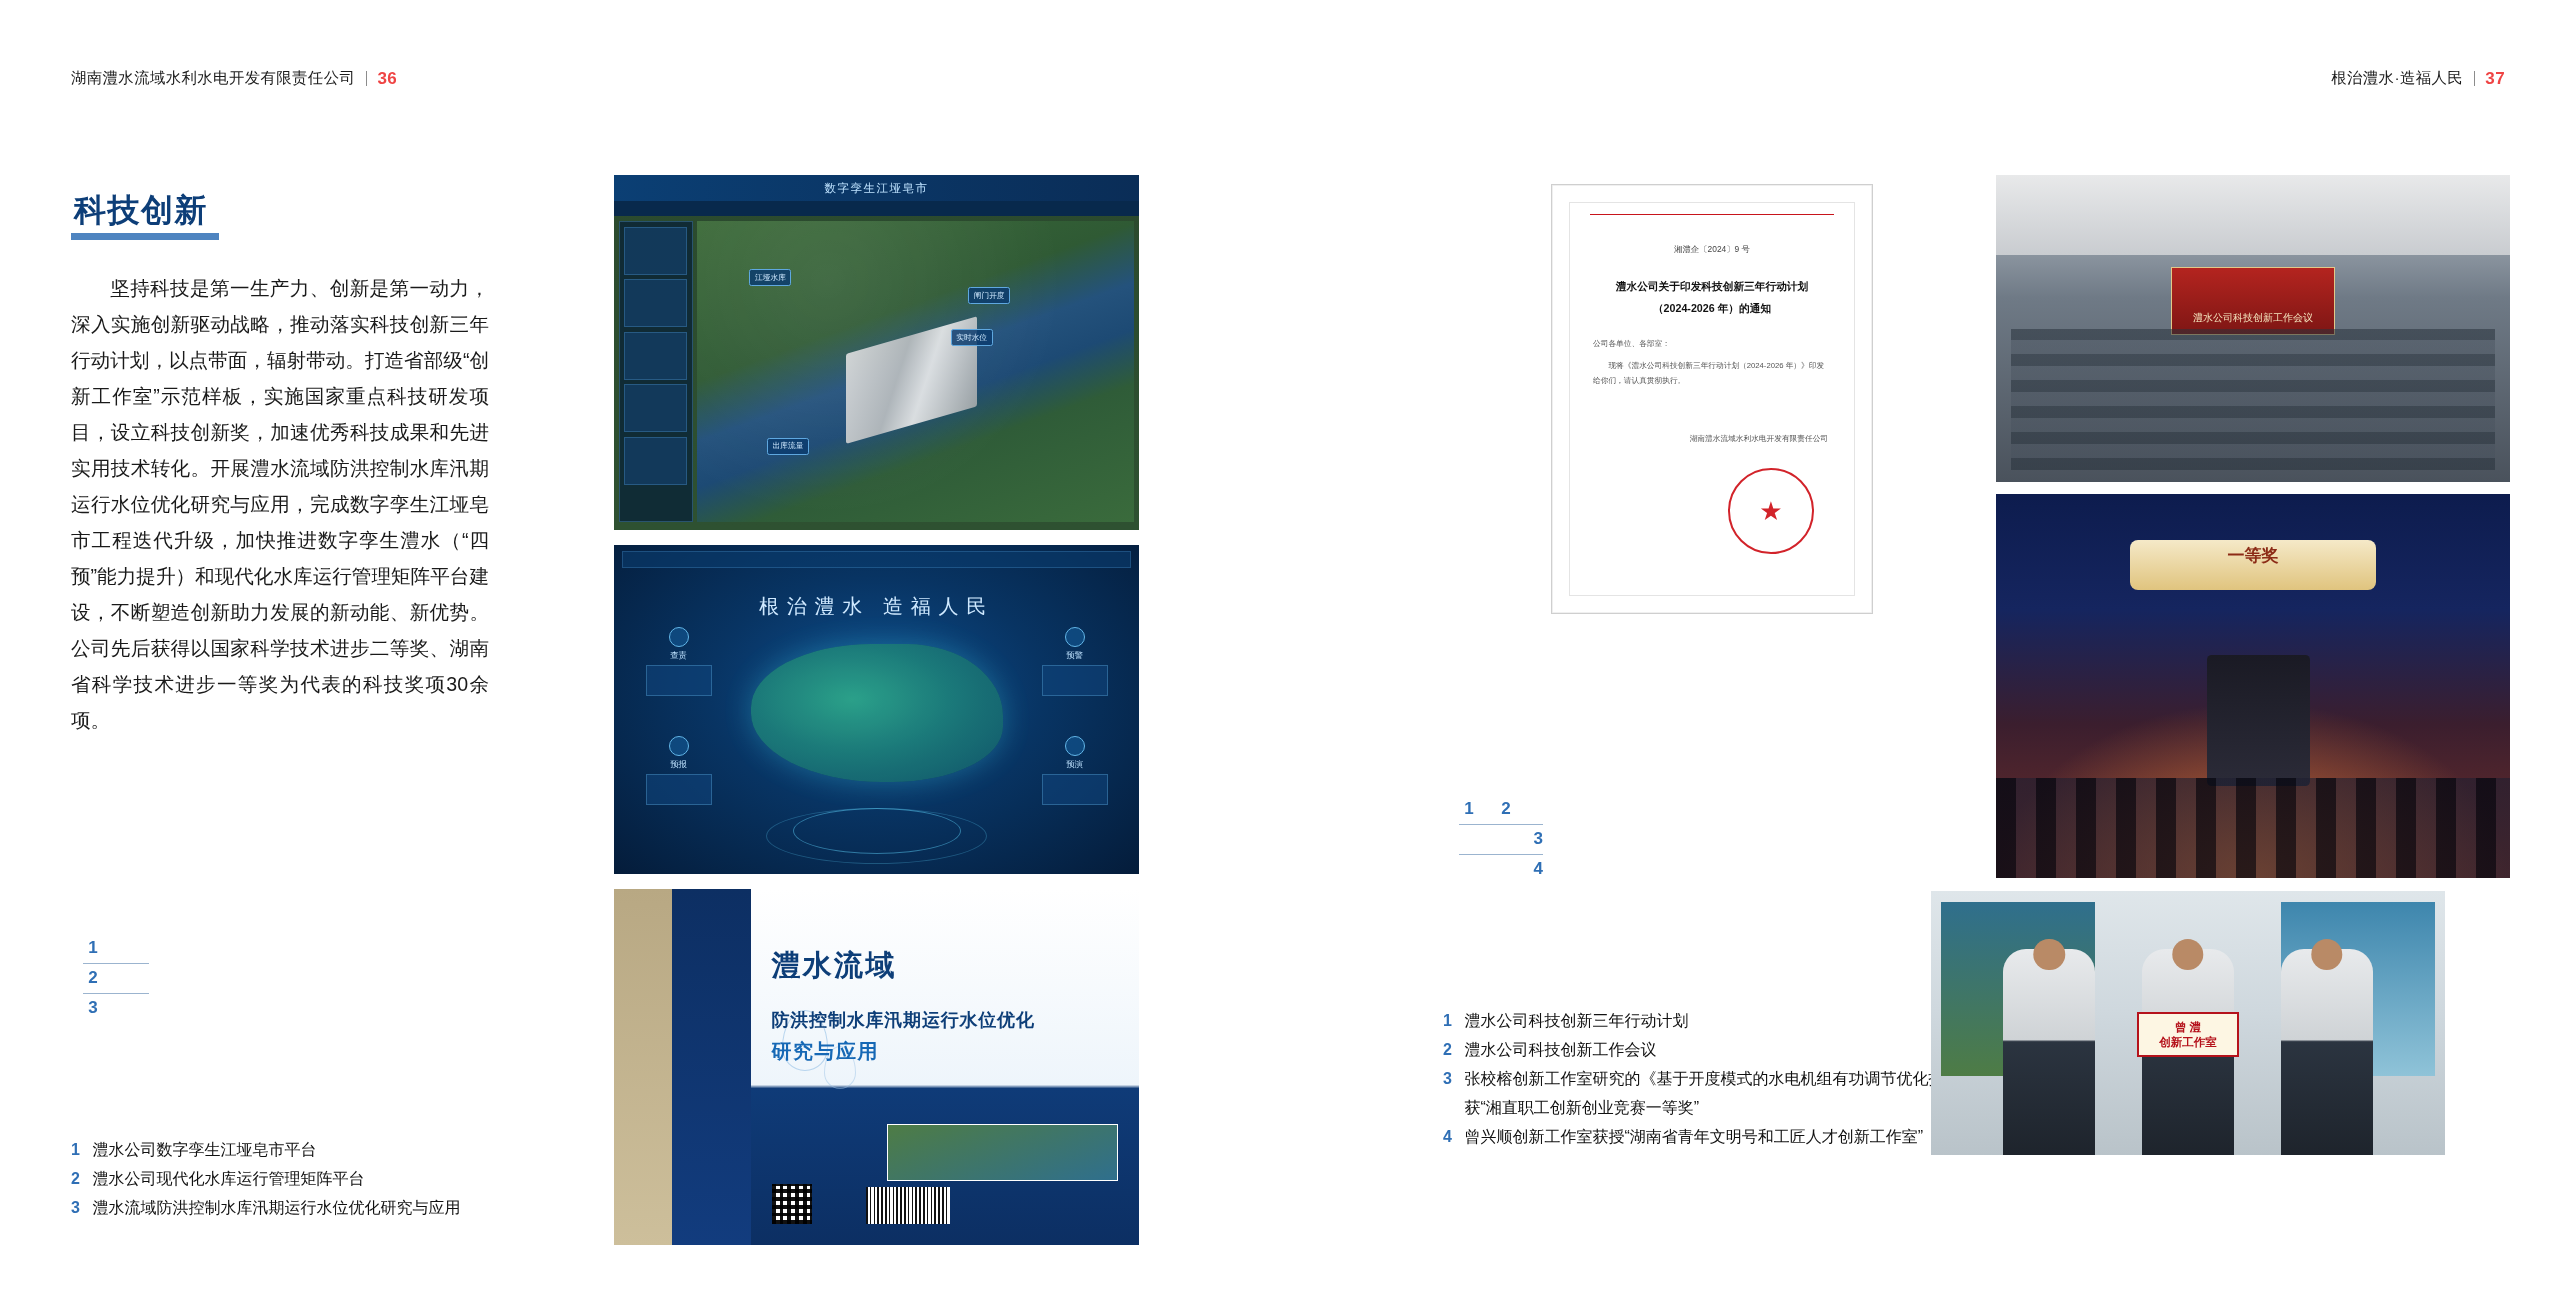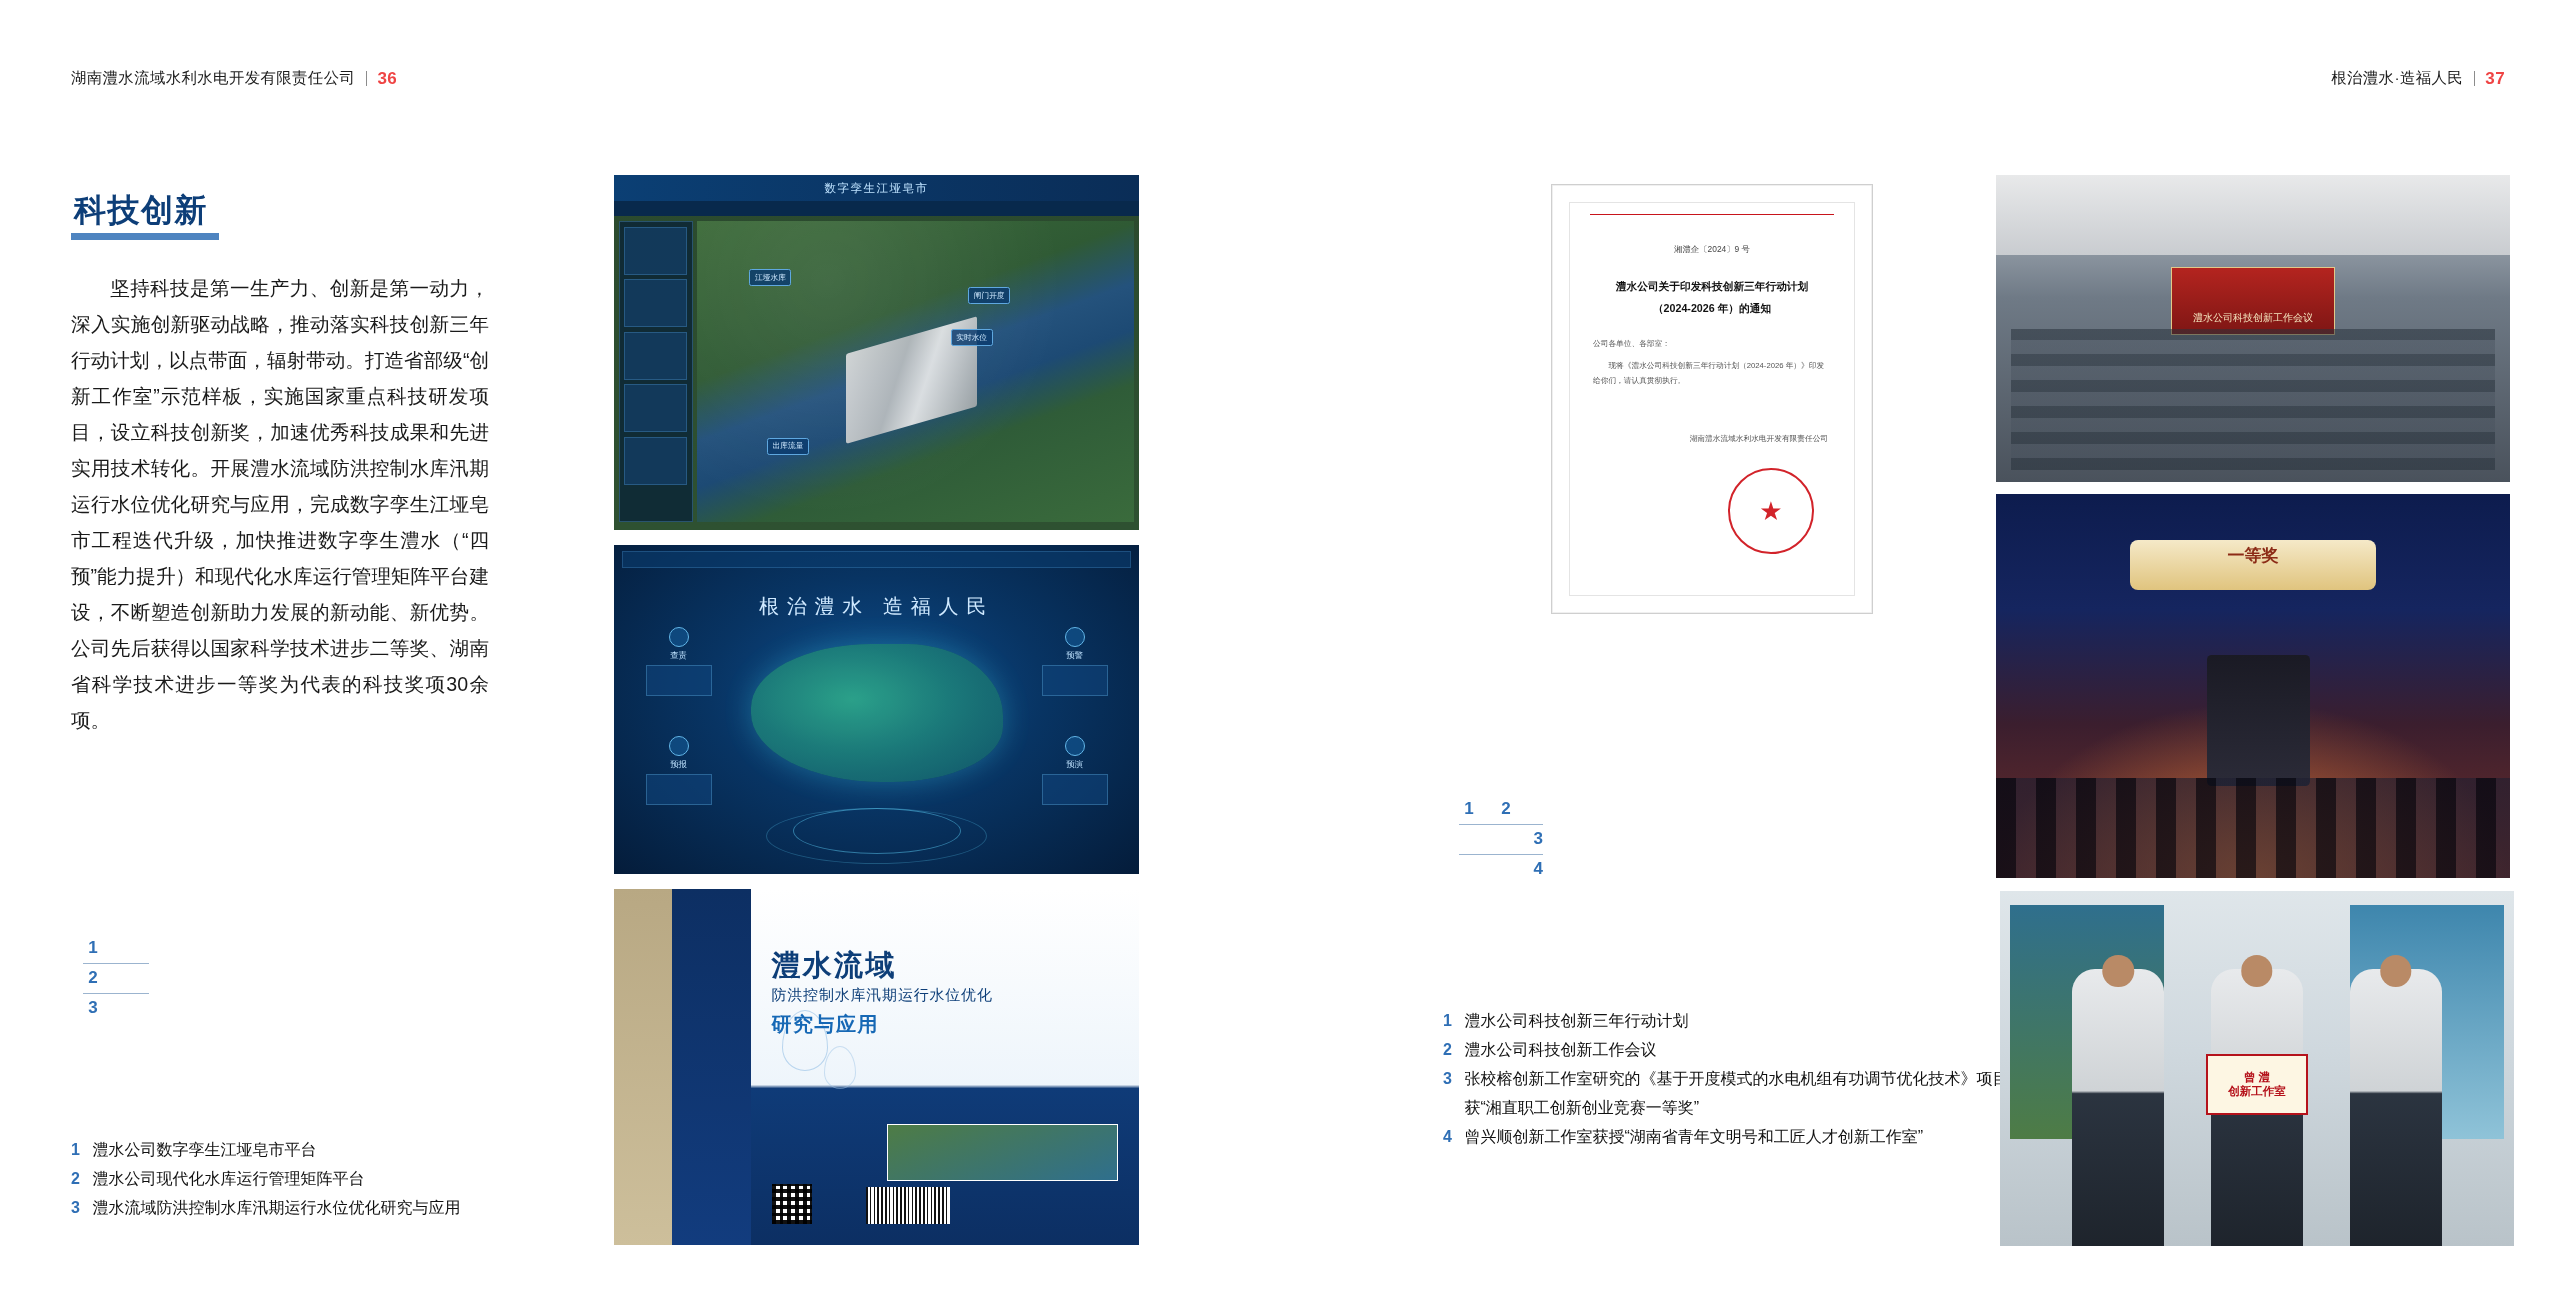--- a/index.html
+++ b/index.html
@@ -89,21 +89,21 @@
   .bm-node .dot { width:20px; height:20px; margin:0 auto 3.1px; border:0.8px solid #63b6e8; border-radius:50%; background:rgba(20,90,150,.6);}
   .bm-node .card { margin-top:3.8px; height:31px; background:rgba(16,70,125,.55); border:0.8px solid rgba(100,180,230,.35);}
 
   
   .bk { background:#f4f7fa; }
   .bk-spineA { position:absolute; left:0; top:0; bottom:0; width:11%; background:linear-gradient(180deg,#b8a883,#cdbf9b); }
   .bk-spineB { position:absolute; left:11%; top:0; bottom:0; width:15%; background:linear-gradient(180deg,#0d2f63,#123c7e); }
   .bk-front { position:absolute; left:26%; top:0; right:0; bottom:0; background:linear-gradient(180deg,#ffffff 0%, #eef5fb 55%, #0f3b78 56%, #0c2f63 100%); }
   .bk-title { position:absolute; left:30%; top:16%; right:6%; color:#0d3e78; }
   .bk-title .t1 { font-size:29px; font-weight:700; letter-spacing:2.3px; }
-  .bk-title .t2 { font-size:15px; font-weight:400; margin-top:0; letter-spacing:0.8px; }
+  .bk-title .t2 { font-size:18px; font-weight:700; margin-top:22px; letter-spacing:0.8px; }
   .bk-title .t3 { font-size:20px; font-weight:700; color:#1668b5; margin-top:6.1px; letter-spacing:1.5px; }
   .bk-photo { position:absolute; left:52%; bottom:18%; width:44%; height:16%;
     background:linear-gradient(160deg,#4e7c45,#2f6f8d); border:1.5px solid #fff;}
   .bk-drop { position:absolute; left:32%; top:34%; width:46px; height:61px; border:1.5px solid #9fc6e8; border-radius:50% 50% 50% 50% / 62% 62% 38% 38%; opacity:.7;}
   .bk-drop.d2 { left:40%; top:44%; width:32px; height:43px; opacity:.5;}
   .qr { position:absolute; width:40px; height:40px; background:
       repeating-linear-gradient(90deg,#111 0 3.8px,#fff 3.8px 7.7px),
       repeating-linear-gradient(0deg,#111 0 3.8px,transparent 3.8px 7.7px);
       background-blend-mode: multiply; }
   .barcode { position:absolute; width:84px; height:37px; background:
@@ -323,21 +323,21 @@
 
   <div class="img tvstage" style="left:1996px; top:494px; width:514px; height:384px;">
     <div class="glow"></div>
     <div class="banner">
       <span>一等奖</span>
     </div>
     <div class="people"></div>
     <div class="audience"></div>
   </div>
 
-  <div class="img group" style="left:2000px; top:891px; width:514px; height:355px;">
+  <div class="img group" style="left:1931px; top:891px; width:514px; height:264px;">
     <div class="backdropL"></div>
     <div class="backdropR"></div>
     <div class="person" style="left:14%;">
         <span class="hd"></span>
       </div>
     <div class="person" style="left:41%;">
         <span class="hd"></span>
       </div>
     <div class="person" style="left:68%;">
         <span class="hd"></span>

